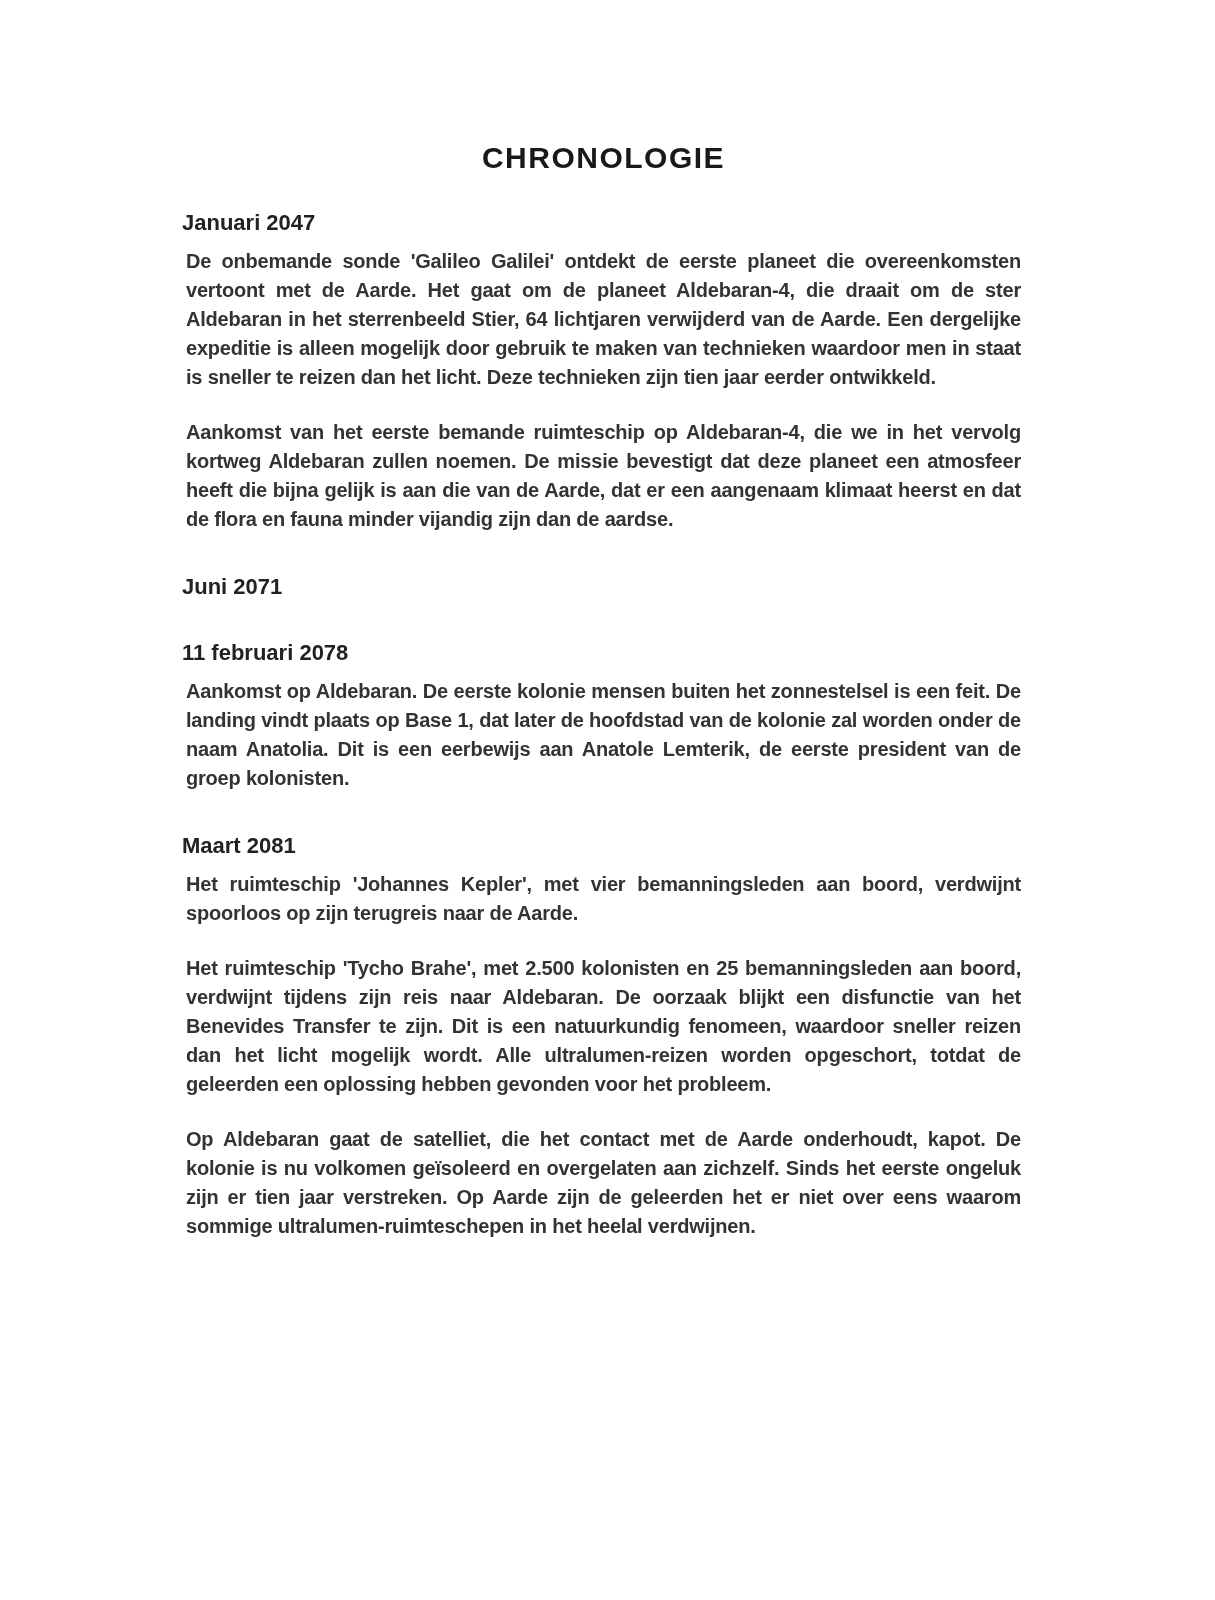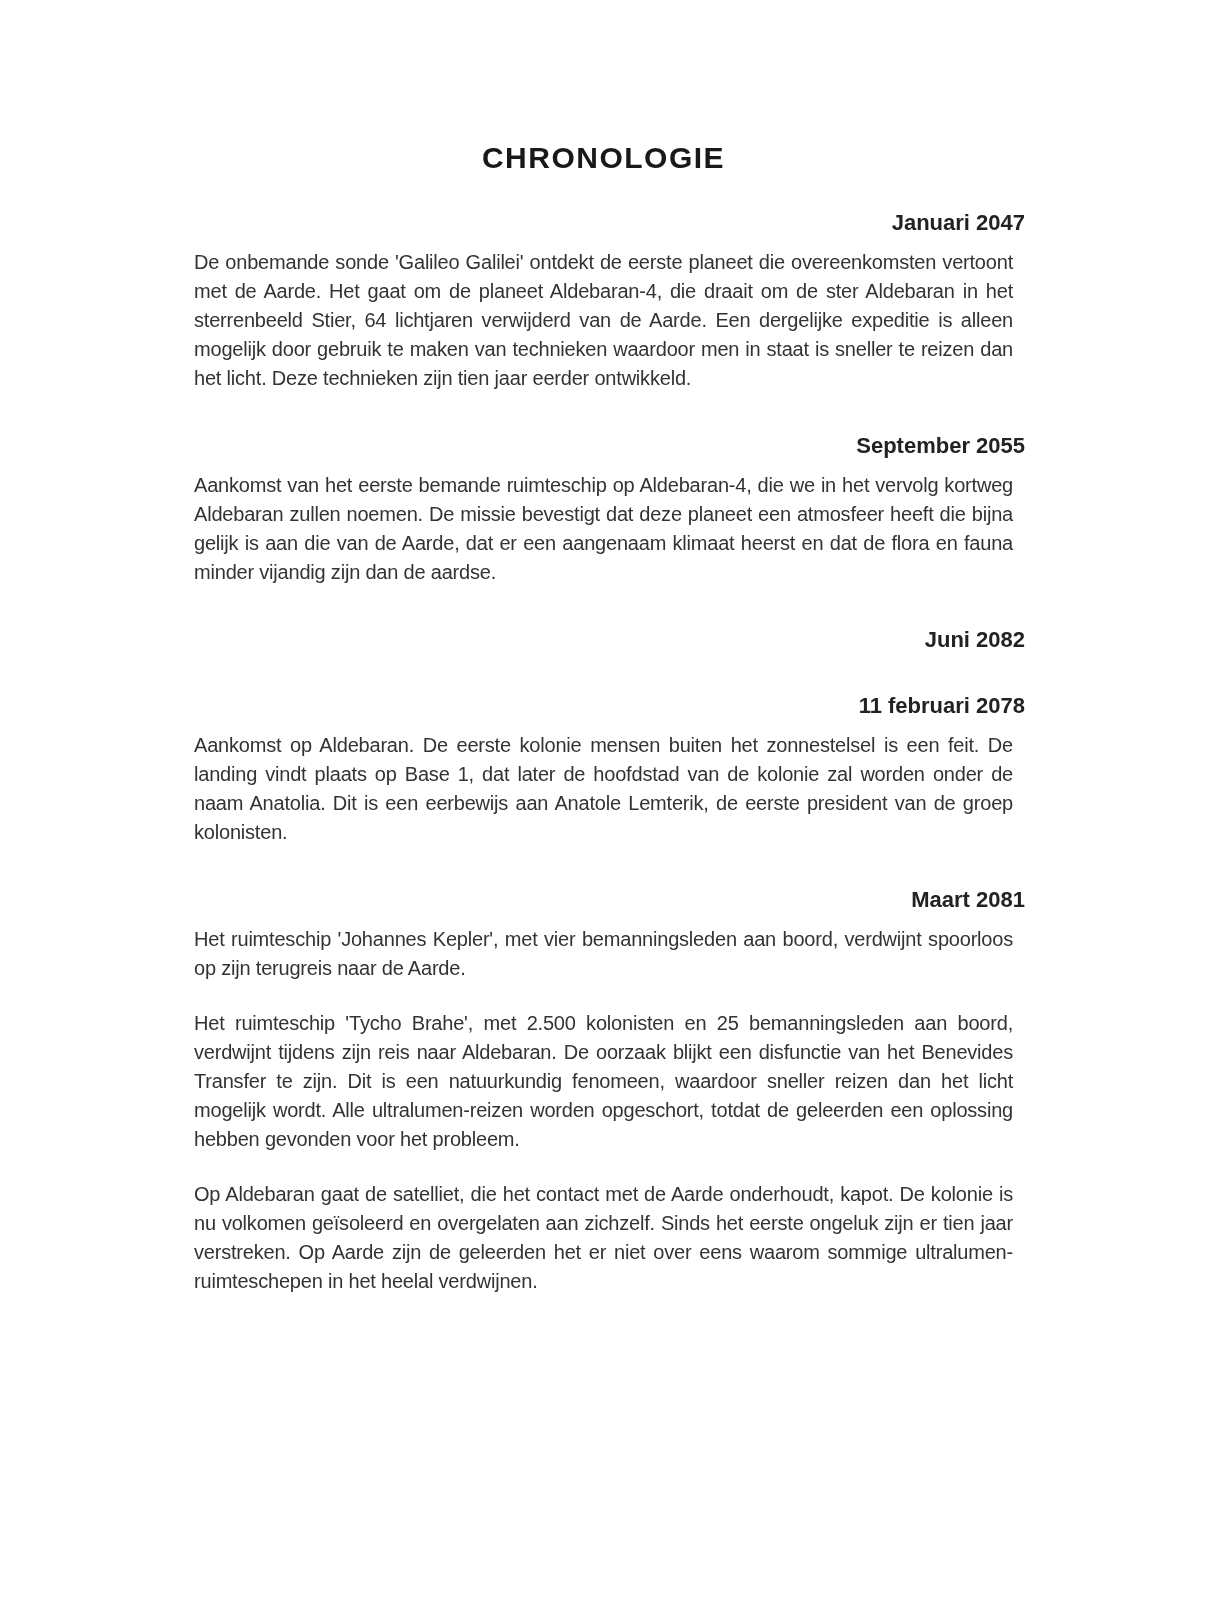--- a/index.html
+++ b/index.html
@@ -28,49 +28,49 @@
     font-weight: 700;
     letter-spacing: 1.5px;
     text-align: center;
     color: #191919;
   }
   .section-heading {
     margin: 40px 0 11px 0;
     font-size: 22px;
     line-height: 26px;
     font-weight: 700;
-    text-align: right;
+    text-align: left;
     color: #222222;
   }
   .doc-title + .section-heading { margin-top: 34px; }
   .para {
-    margin: 12px;
+    margin: 4px;
     font-size: 20px;
     line-height: 29px;
     letter-spacing: -0.2px;
     text-align: justify;
     color: #333333;
+    font-weight: bold;
   }
   .para + .para { margin-top: 26px; }
 </style>
 </head>
 <body>
 
 <div class="page">
 
   <h1 class="doc-title">CHRONOLOGIE</h1>
 
   <h2 class="section-heading">Januari 2047</h2>
   <p class="para">De onbemande sonde 'Galileo Galilei' ontdekt de eerste planeet die overeenkomsten vertoont met de Aarde. Het gaat om de planeet Aldebaran-4, die draait om de ster Aldebaran in het sterrenbeeld Stier, 64 lichtjaren verwijderd van de Aarde. Een dergelijke expeditie is alleen mogelijk door gebruik te maken van technieken waardoor men in staat is sneller te reizen dan het licht. Deze technieken zijn tien jaar eerder ontwikkeld.</p>
 
-  <h2 class="section-heading">September 2055</h2>
   <p class="para">Aankomst van het eerste bemande ruimteschip op Aldebaran-4, die we in het vervolg kortweg Aldebaran zullen noemen. De missie bevestigt dat deze planeet een atmosfeer heeft die bijna gelijk is aan die van de Aarde, dat er een aangenaam klimaat heerst en dat de flora en fauna minder vijandig zijn dan de aardse.</p>
 
 
-  <h2 class="section-heading">Juni 2082</h2>
+  <h2 class="section-heading">Juni 2071</h2>
 
   <h2 class="section-heading">11 februari 2078</h2>
   <p class="para">Aankomst op Aldebaran. De eerste kolonie mensen buiten het zonnestelsel is een feit. De landing vindt plaats op Base 1, dat later de hoofdstad van de kolonie zal worden onder de naam Anatolia. Dit is een eerbewijs aan Anatole Lemterik, de eerste president van de groep kolonisten.</p>
 
   <h2 class="section-heading">Maart 2081</h2>
   <p class="para">Het ruimteschip 'Johannes Kepler', met vier bemanningsleden aan boord, verdwijnt spoorloos op zijn terugreis naar de Aarde.</p>
 
   <p class="para">Het ruimteschip 'Tycho Brahe', met 2.500 kolonisten en 25 bemanningsleden aan boord, verdwijnt tijdens zijn reis naar Aldebaran. De oorzaak blijkt een disfunctie van het Benevides Transfer te zijn. Dit is een natuurkundig fenomeen, waardoor sneller reizen dan het licht mogelijk wordt. Alle ultralumen-reizen worden opgeschort, totdat de geleerden een oplossing hebben gevonden voor het probleem.</p>
   <p class="para">Op Aldebaran gaat de satelliet, die het contact met de Aarde onderhoudt, kapot. De kolonie is nu volkomen geïsoleerd en overgelaten aan zichzelf. Sinds het eerste ongeluk zijn er tien jaar verstreken. Op Aarde zijn de geleerden het er niet over eens waarom sommige ultralumen-ruimteschepen in het heelal verdwijnen.</p>
 

